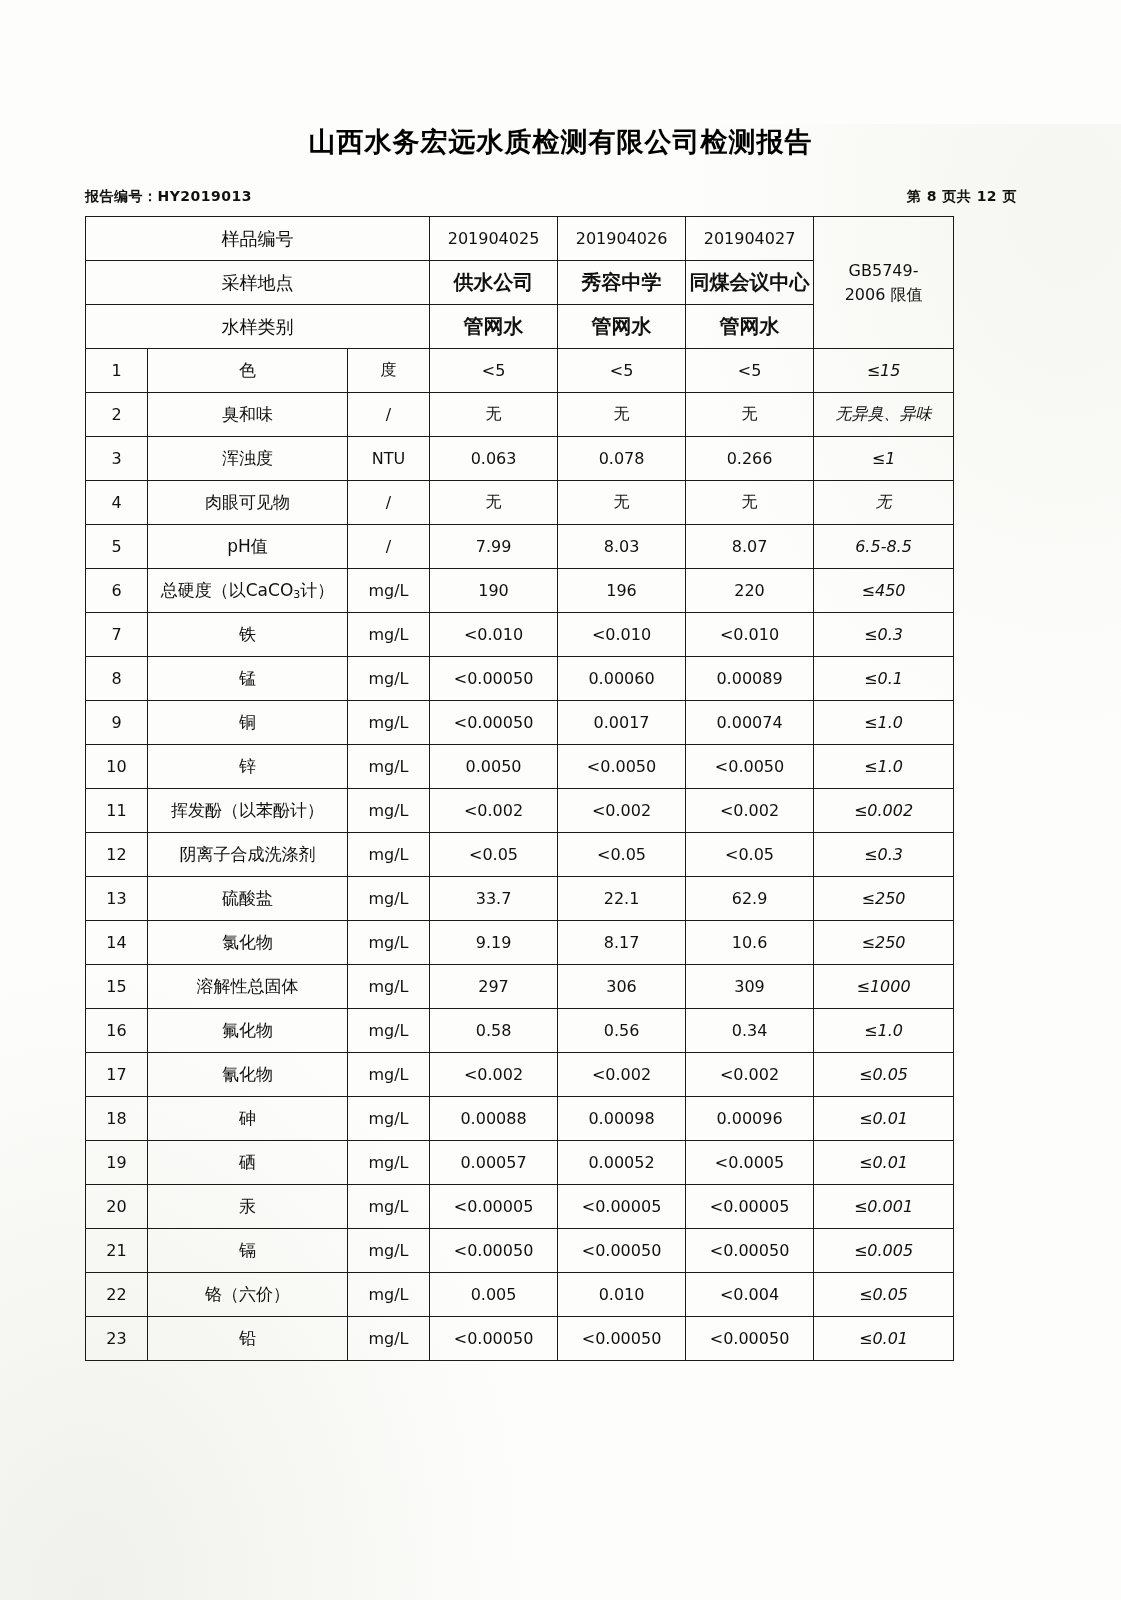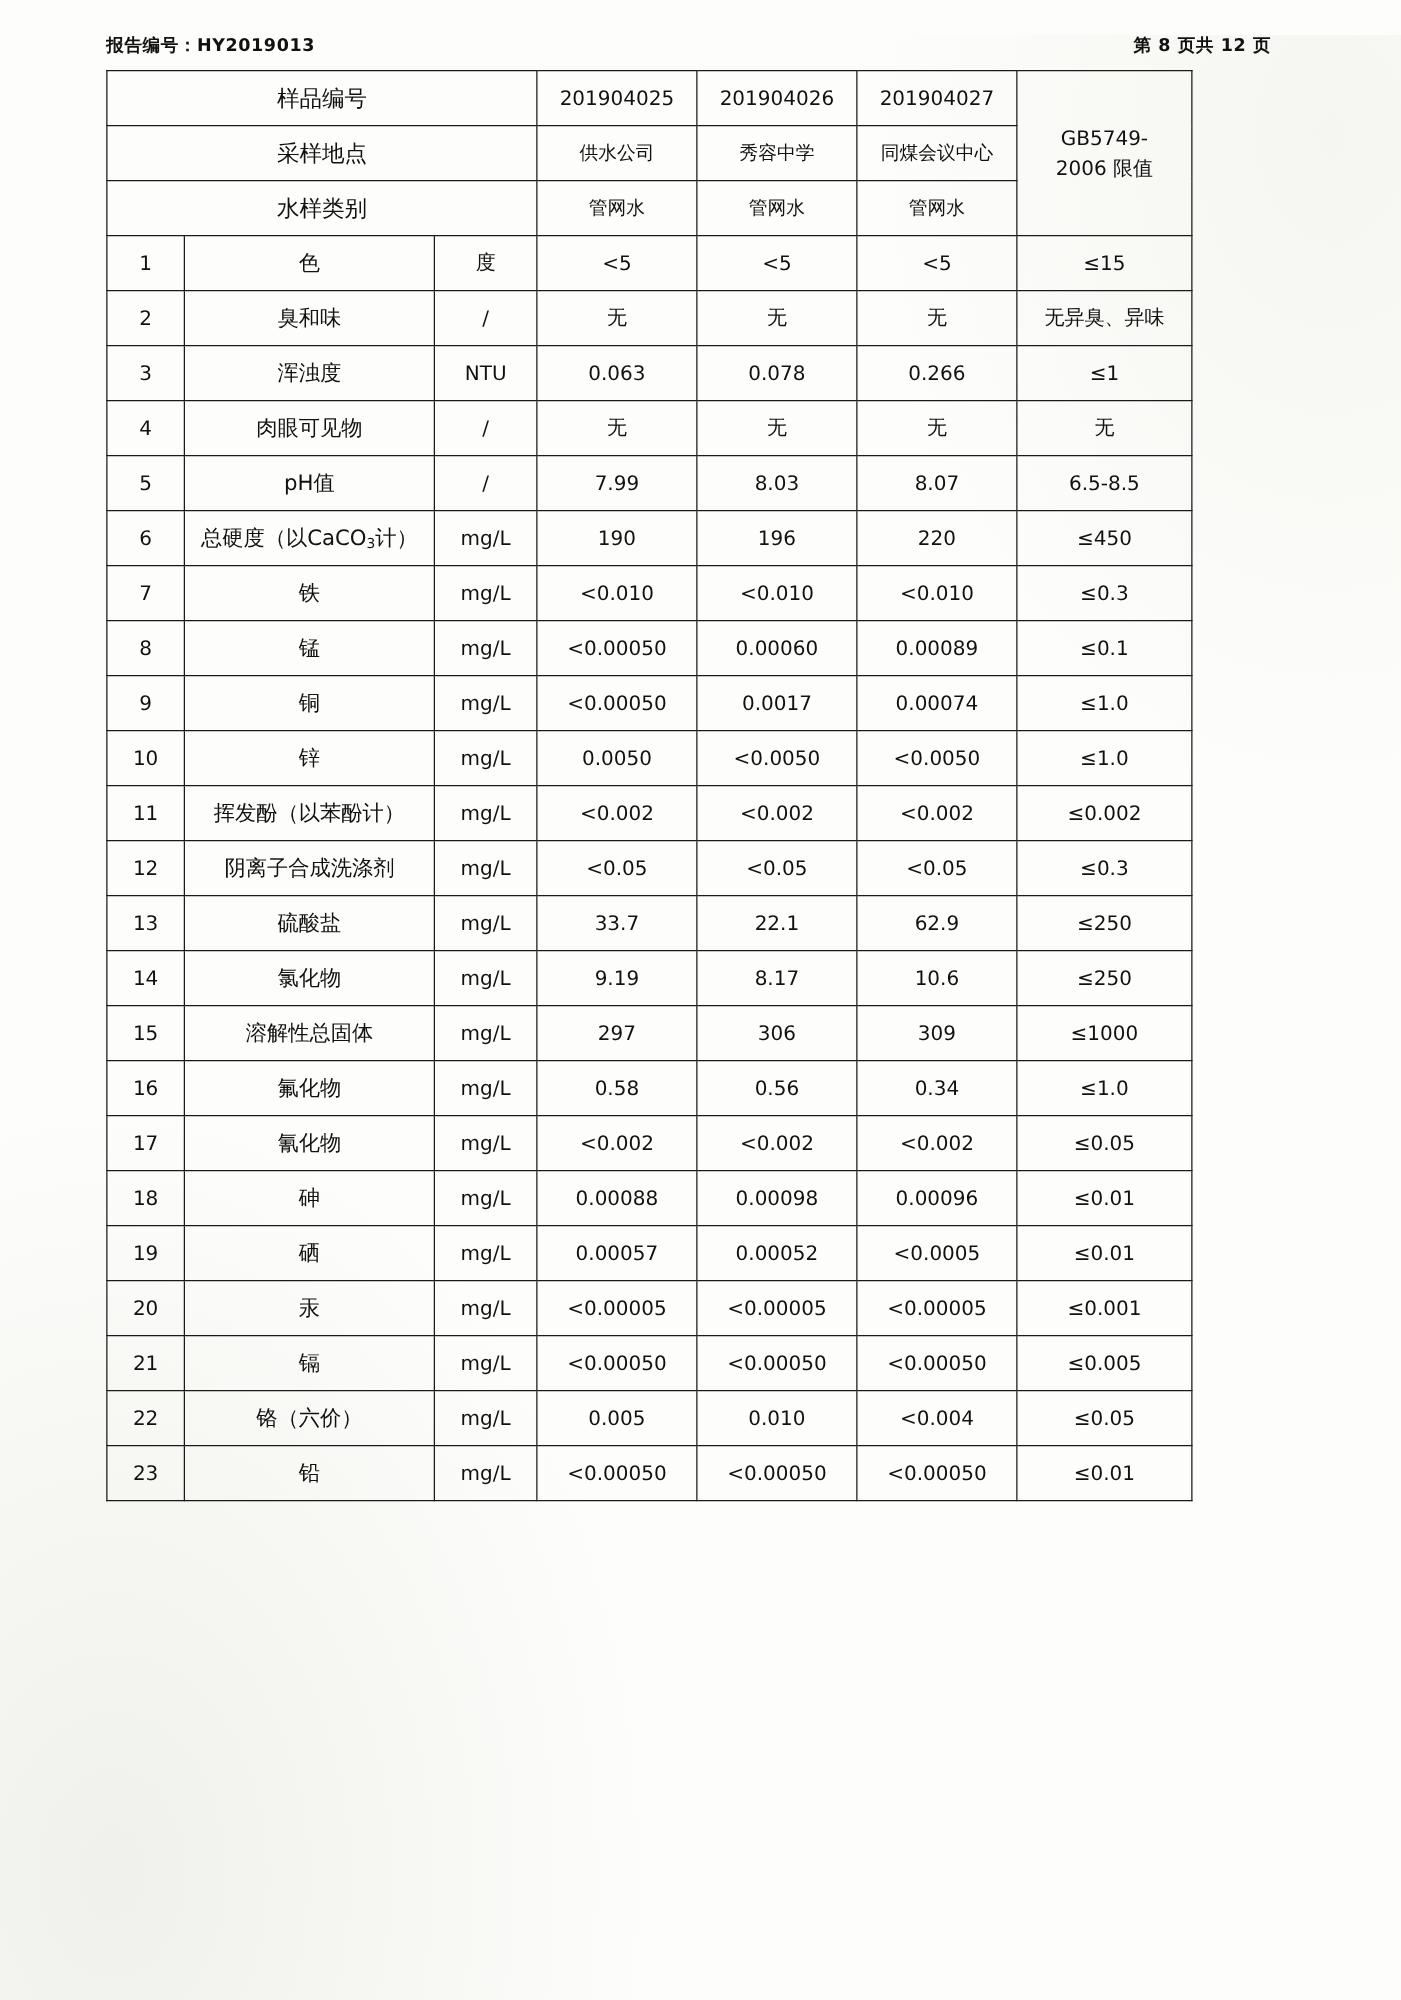--- a/index.html
+++ b/index.html
@@ -84,52 +84,55 @@
   }
   td.val {
     width: 128px;
     font-family: "DejaVu Sans Mono", monospace;
     font-size: 16px;
   }
   td.limit {
     width: 140px;
     font-family: "DejaVu Sans Mono", monospace;
     font-size: 16px;
+    font-style: italic;
   }
   td.hdr-label {
     text-align: center;
     font-size: 18px;
   }
   td.hdr-val {
     font-family: "DejaVu Sans Mono", monospace;
     font-size: 16px;
   }
   td.hdr-val-cn {
     font-family: "DejaVu Sans", sans-serif;
-    font-size: 15px;
+    font-size: 20px;
     line-height: 1.15;
+    font-weight: bold;
   }
   td.std {
     font-family: "DejaVu Sans Mono", monospace;
     font-size: 16px;
     line-height: 1.45;
   }
   td.hdr-row1 { height: 44px; }
   td.hdr-row2 { height: 56px; }
   td.hdr-row3 { height: 44px; }
   sub {
     font-size: 11px;
     vertical-align: -2px;
   }
 </style>
 </head>
 <body>
 
 <div class="page">
 
+  <div class="title">山西水务宏远水质检测有限公司检测报告</div>
 
   <div class="meta-row">
     <span class="report-no">报告编号：HY2019013</span>
     <span class="page-no">第 8 页共 12 页</span>
   </div>
 
   <table class="report">
     <colgroup>
       <col style="width:62px">
       <col style="width:200px">

